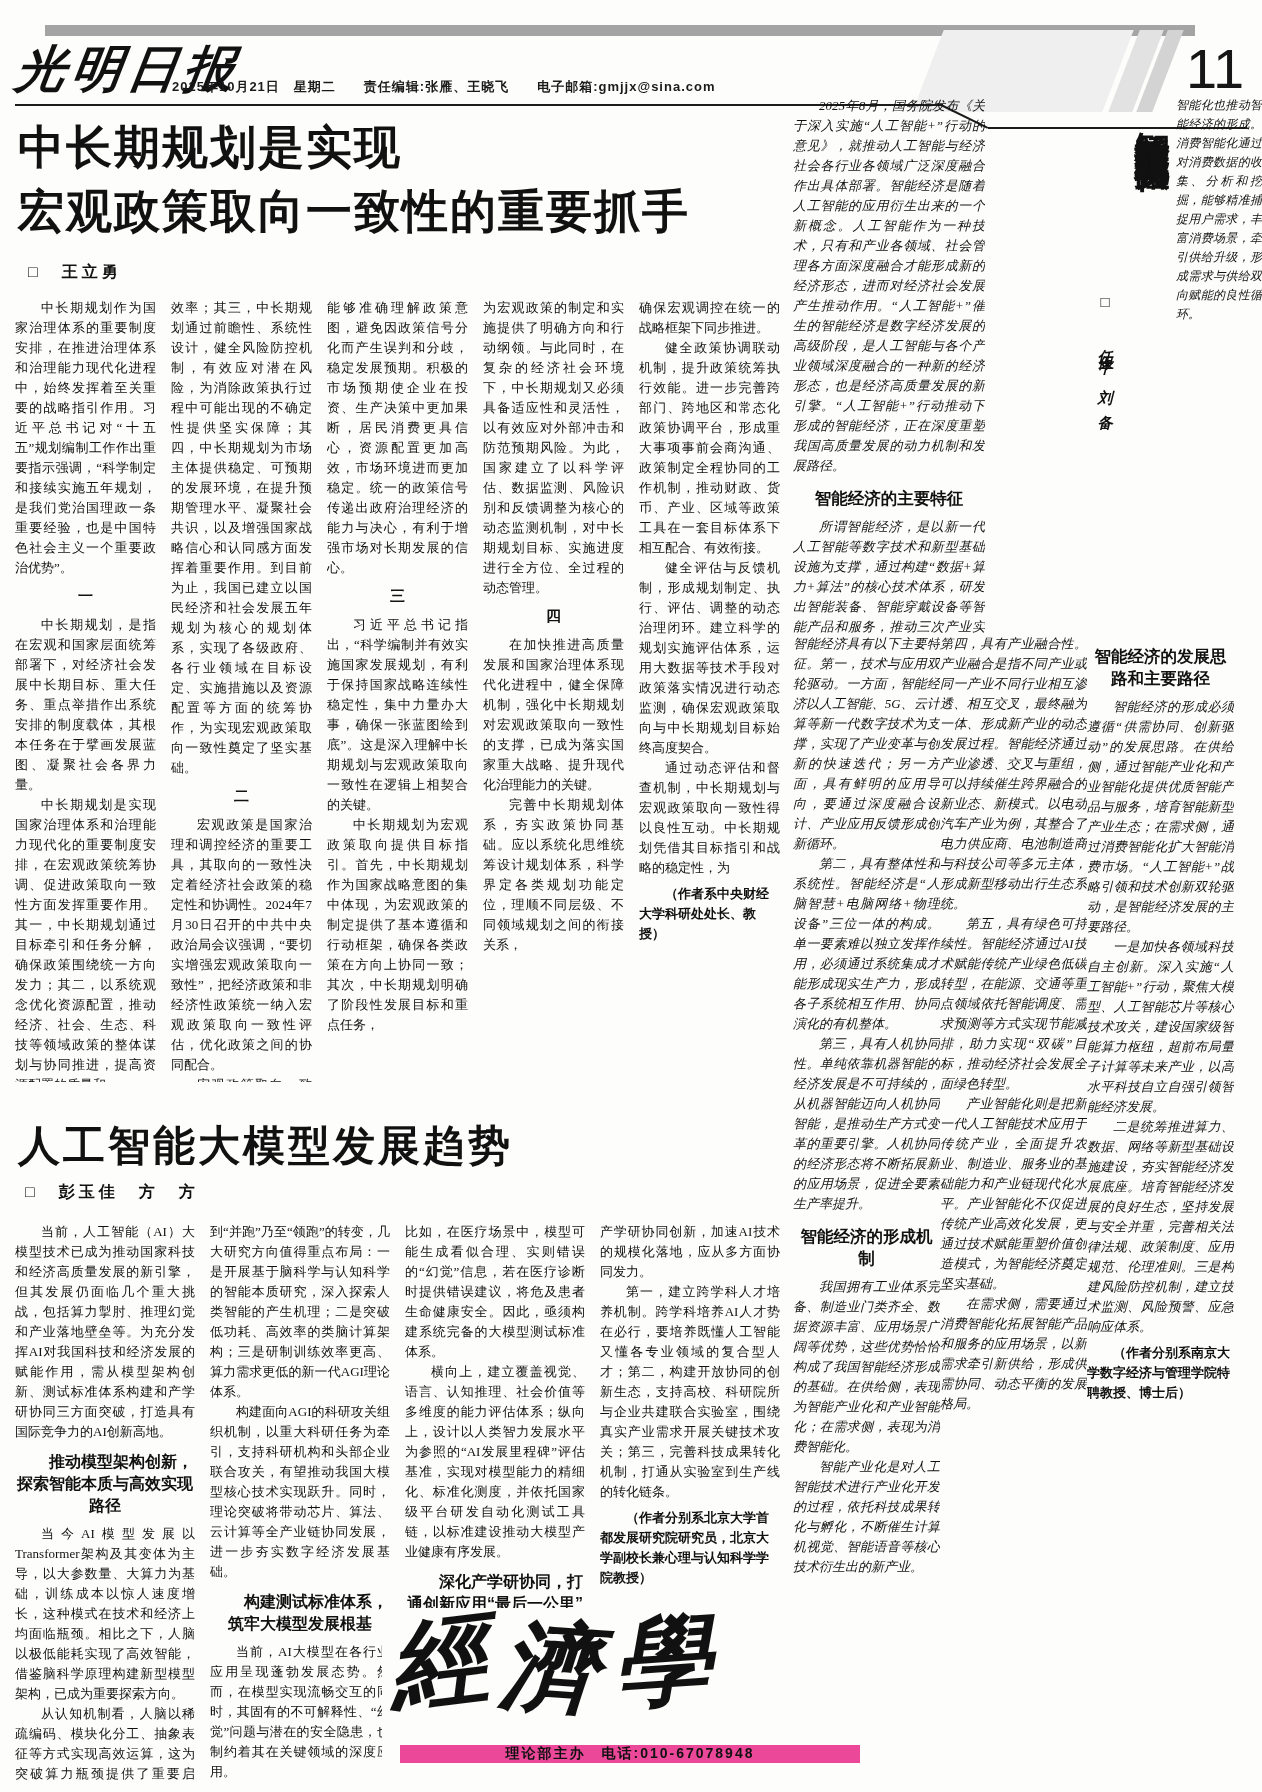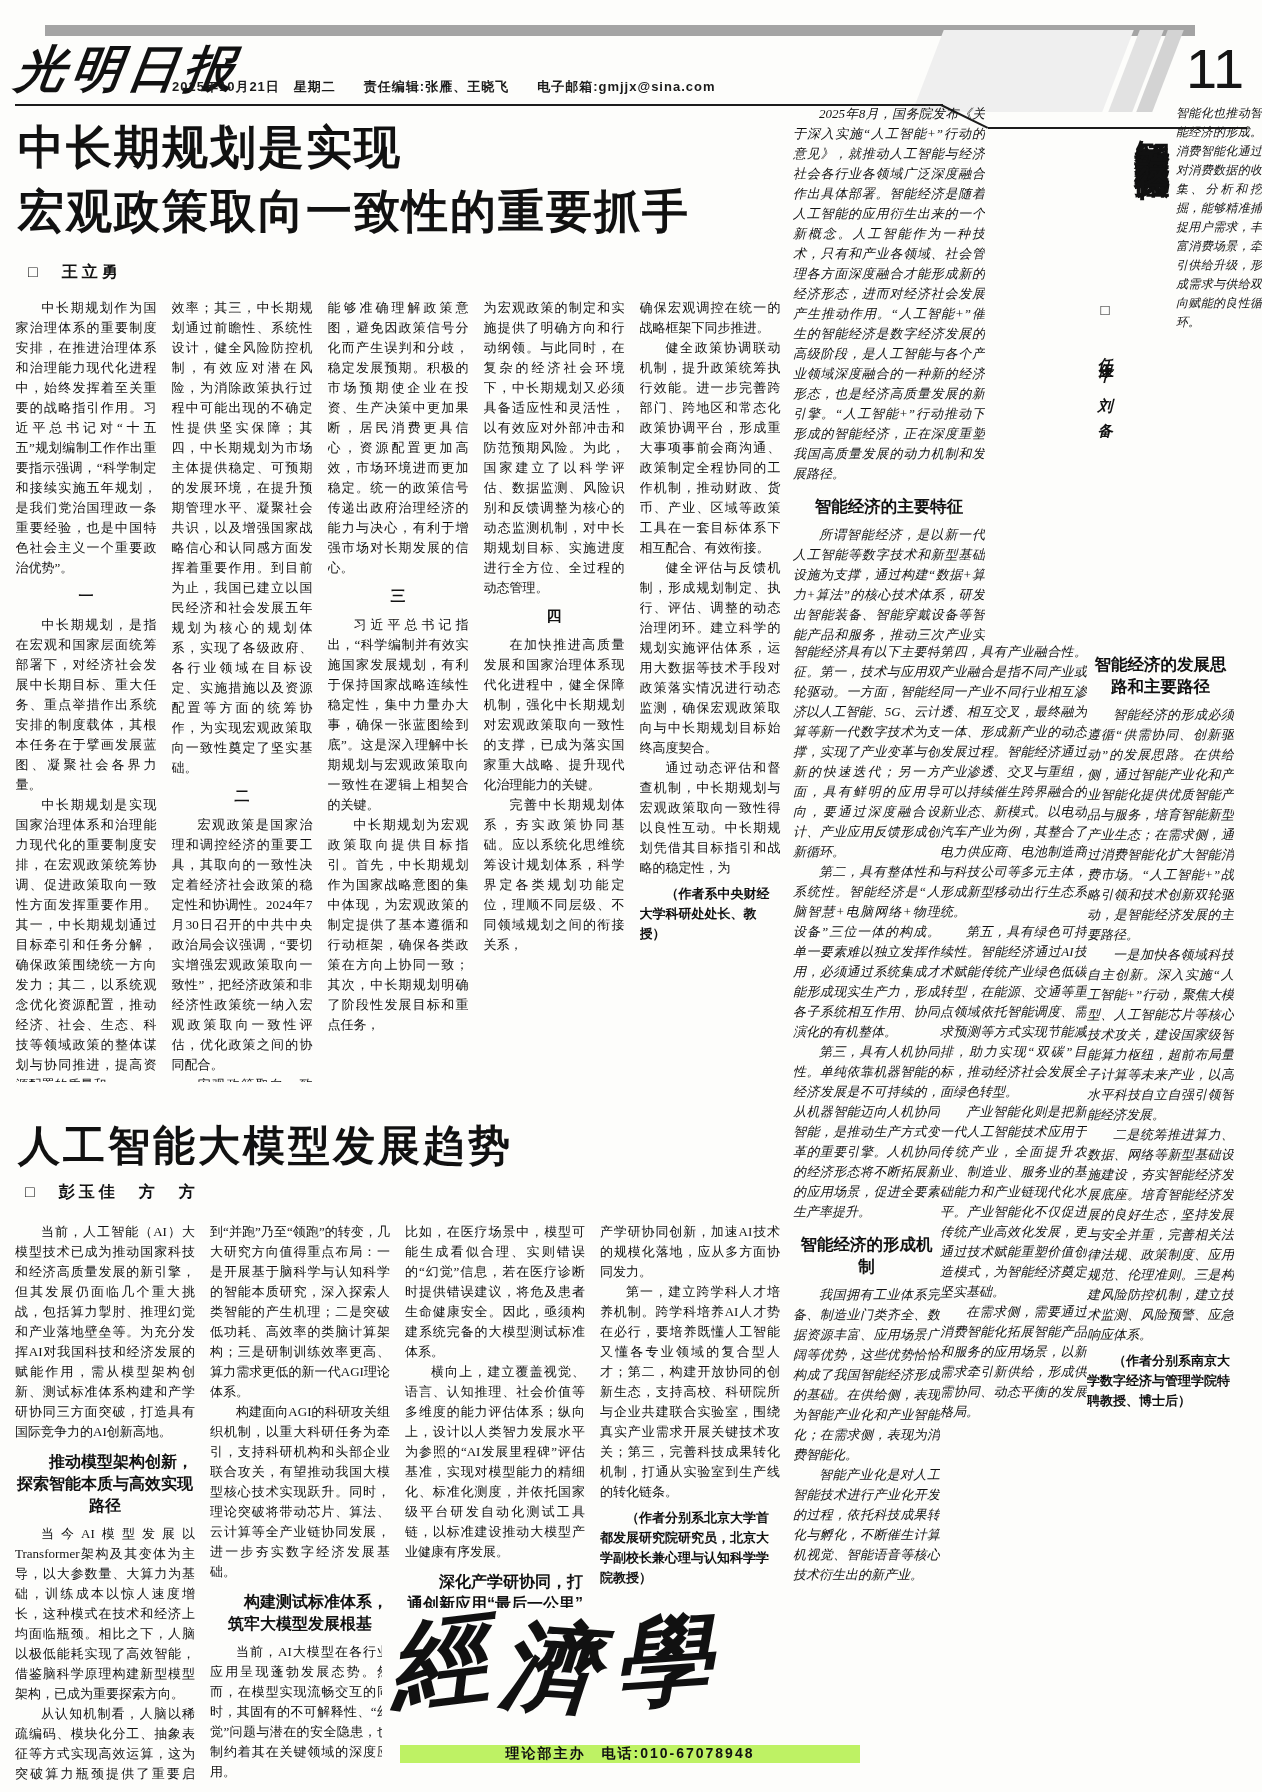--- a/index.html
+++ b/index.html
@@ -35,40 +35,40 @@
   .b-csub{font-family:"Liberation Sans",sans-serif;font-weight:800;font-size:16.5px;line-height:22px;
         margin:11px 0 8px;text-align:center;text-indent:0;font-style:normal;}
   .b-note{font-family:"Liberation Sans",sans-serif;font-weight:700;font-size:13px;line-height:20px;
         text-indent:2em;margin-top:6px;font-style:normal;}
   .cols{display:flex;}
   .col{overflow:hidden;}
   
   .a1-title{position:absolute;left:18px;top:116px;width:870px;font-size:46px;line-height:64px;
         font-weight:900;letter-spacing:2px;font-family:"Liberation Serif",serif;}
   .a1-author{position:absolute;left:28px;top:262px;font-size:16px;font-weight:700;letter-spacing:4px;}
-  .a1-cols{position:absolute;left:15px;top:298px;width:766px;height:784px;gap:15px;justify-content:center;}
+  .a1-cols{position:absolute;left:15px;top:298px;width:766px;height:784px;gap:15px;}
   .a1-cols .col{width:141px;height:784px;}
   
   .a2-title{position:absolute;left:18px;top:1118px;font-size:42px;font-weight:900;letter-spacing:3px;
         font-family:"Liberation Serif",serif;}
   .a2-author{position:absolute;left:25px;top:1182px;font-size:16px;font-weight:700;letter-spacing:4px;}
   .a2-cols{position:absolute;left:15px;top:1222px;width:766px;height:562px;gap:15px;}
   .a2-cols .col{width:180px;height:562px;}
   
   .callig{position:absolute;left:382px;top:1608px;width:336px;height:178px;background:#fdfdfb;
         z-index:6;display:flex;justify-content:center;align-items:flex-start;gap:14px;padding-top:4px;}
   .callig span{font-size:98px;font-weight:900;font-style:italic;font-family:"DejaVu Serif",serif;line-height:1;}
   .callig span:nth-child(1){transform:rotate(-7deg);}
   .callig span:nth-child(2){transform:rotate(4deg) translateY(6px);}
   .callig span:nth-child(3){transform:rotate(-4deg);}
-  .page-footer{position:absolute;left:400px;top:1745px;width:460px;z-index:7;background:#bef264;
+  .page-footer{position:absolute;left:400px;top:1745px;width:460px;z-index:7;background:#ec4899;
         text-align:center;font-family:"Liberation Sans",sans-serif;font-weight:700;font-size:14px;
         letter-spacing:2px;}
   
-  .art3{position:absolute;left:793px;top:104px;width:469px;height:1678px;}
+  .art3{position:absolute;left:793px;top:96px;width:469px;height:1678px;}
   .a3-row1{display:flex;height:538px;}
   .a3-colA{width:192px;height:538px;overflow:hidden;}
   .a3-vblock{width:191px;height:538px;position:relative;}
   .a3-vauthors{position:absolute;right:62px;top:198px;writing-mode:vertical-rl;font-size:15px;
         font-weight:700;letter-spacing:6px;font-style:italic;}
   .a3-vtitle{position:absolute;right:2px;top:8px;writing-mode:vertical-rl;font-size:35px;
         font-weight:900;letter-spacing:2px;font-family:"Liberation Serif",serif;}
   .a3-colB{width:86px;height:538px;overflow:hidden;}
   .a3-colB .b-l,.a3-colB .b-p{font-size:12px;line-height:19px;}
   .a3-row2{display:flex;gap:0;height:1140px;margin-top:0;}

